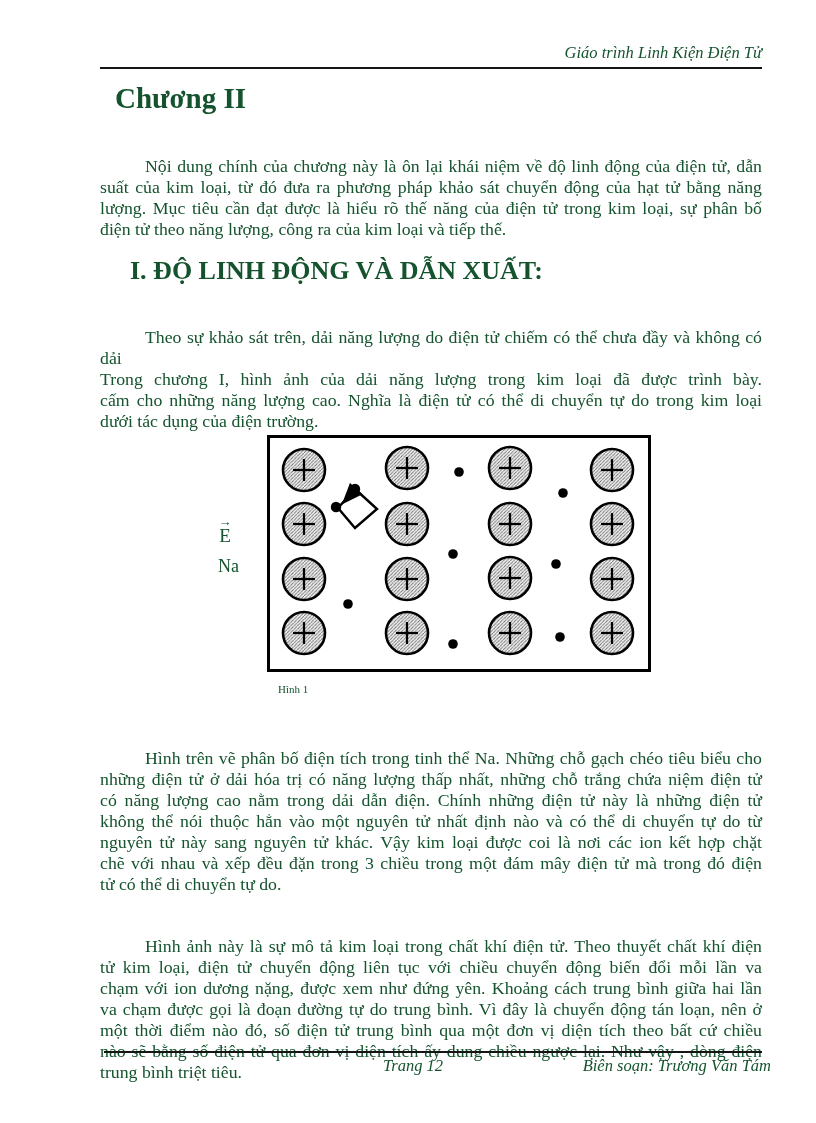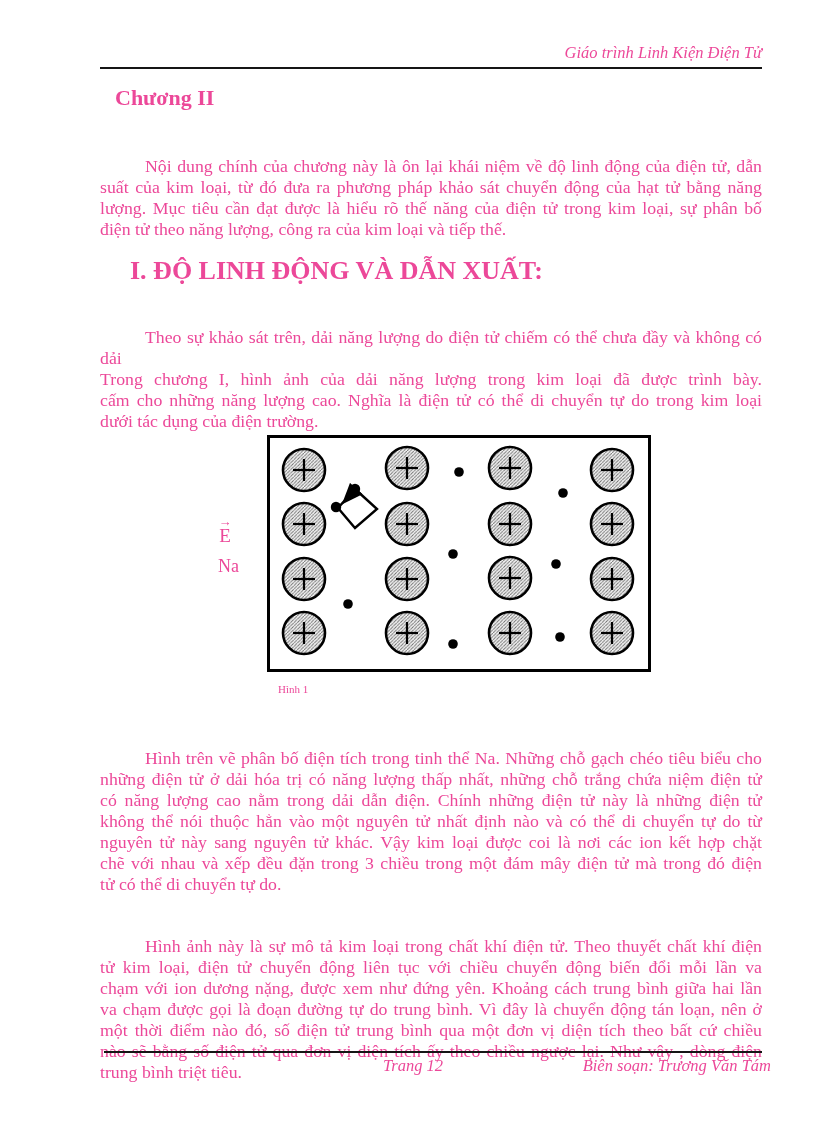--- a/index.html
+++ b/index.html
@@ -1,23 +1,23 @@
 <!DOCTYPE html>
 <html lang="vi"><head>
 <meta charset="utf-8">
 <style>
   html,body{margin:0;padding:0;background:#ffffff;}
   .page{
     position:relative;width:816px;height:1123px;background:#ffffff;
-    font-family:"Liberation Serif","DejaVu Serif",serif;color:#ec4899;overflow:hidden;
+    font-family:"Liberation Serif","DejaVu Serif",serif;color:#14532d;overflow:hidden;
   }
   .content{position:absolute;left:100px;top:0;width:662px;}
   .header-text{margin:42px 0 0 0;text-align:right;font-style:italic;font-size:16.5px;line-height:22px;}
   .rule{border-bottom:2px solid #151515;margin-top:3px;height:0;}
-  .chapter-label{margin:12px 0 0 15px;font-size:22px;line-height:34px;font-weight:bold;}
+  .chapter-label{margin:12px 0 0 15px;font-size:29px;line-height:34px;font-weight:bold;}
   .chapter-title{margin:8px 0 0 15px;font-size:33px;line-height:42px;font-weight:bold;}
   .section-heading{margin:16px 0 0 30px;font-size:26px;line-height:30px;font-weight:bold;}
   .para{margin:13px 0 0 0;font-size:17.75px;line-height:21px;}
   .para .pline{text-align:justify;text-align-last:justify;}
   .para .pline:first-child{text-indent:45px;margin-top:41px;}
   .para .pline:last-child{text-align-last:left;}
   .figure-wrap{position:relative;margin-top:3px;height:272px;}
   .fig-svg{position:absolute;left:167px;top:0;}
   .e-label{position:absolute;left:112px;top:82px;width:26px;display:flex;flex-direction:column;align-items:center;}
   .e-arrow{font-size:13px;line-height:9px;}
@@ -124,21 +124,21 @@
         <div class="pline">chẽ với nhau và xếp đều đặn trong 3 chiều trong một đám mây điện tử mà trong đó điện</div>
         <div class="pline">tử có thể di chuyển tự do.</div>
       </div>
 
     <div class="para">
         <div class="pline">Hình ảnh này là sự mô tả kim loại trong chất khí điện tử. Theo thuyết chất khí điện</div>
         <div class="pline">tử kim loại, điện tử chuyển động liên tục với chiều chuyển động biến đổi mỗi lần va</div>
         <div class="pline">chạm với ion dương nặng, được xem như đứng yên. Khoảng cách trung bình giữa hai lần</div>
         <div class="pline">va chạm được gọi là đoạn đường tự do trung bình. Vì đây là chuyển động tán loạn, nên ở</div>
         <div class="pline">một thời điểm nào đó, số điện tử trung bình qua một đơn vị diện tích theo bất cứ chiều</div>
-        <div class="pline">nào sẽ bằng số điện tử qua đơn vị diện tích ấy theo chiều ngược lại. Như vậy , dòng điện</div>
+        <div class="pline">nào sẽ bằng số điện tử qua đơn vị diện tích ấy dung chiều ngược lại. Như vậy , dòng điện</div>
         <div class="pline">trung bình triệt tiêu.</div>
       </div>
 
   </div>
 
   <div class="footer-rule"></div>
   <div class="footer-page">Trang 12</div>
   <div class="footer-author">Biên soạn: Trương Văn Tám</div>
 </div>
 

